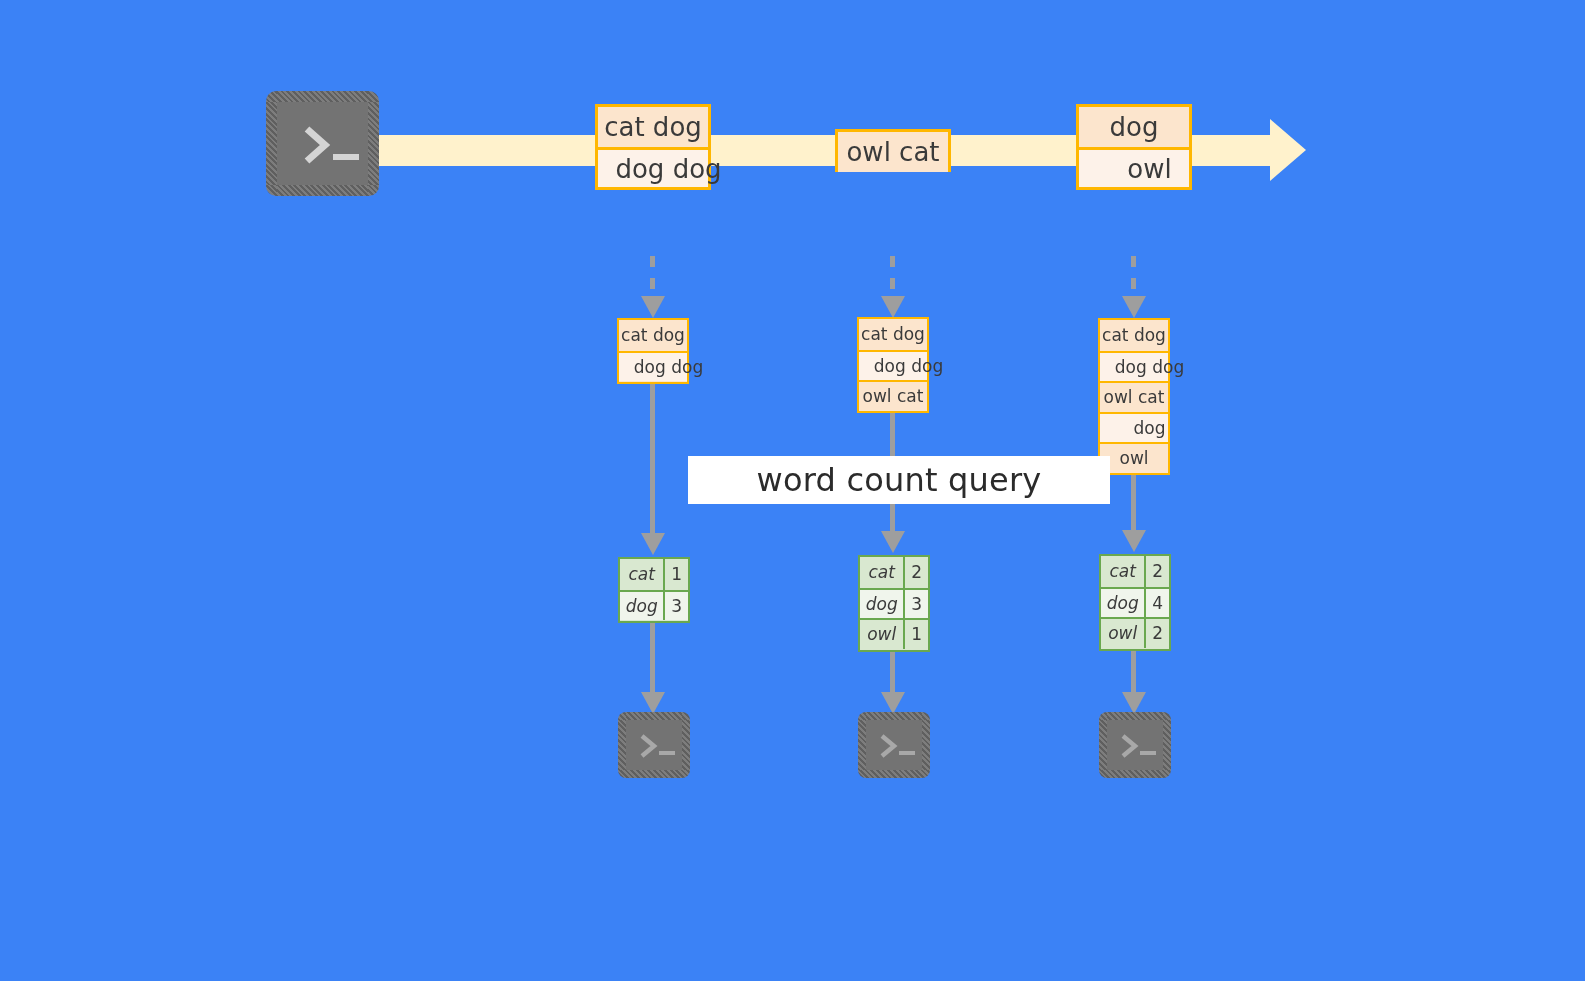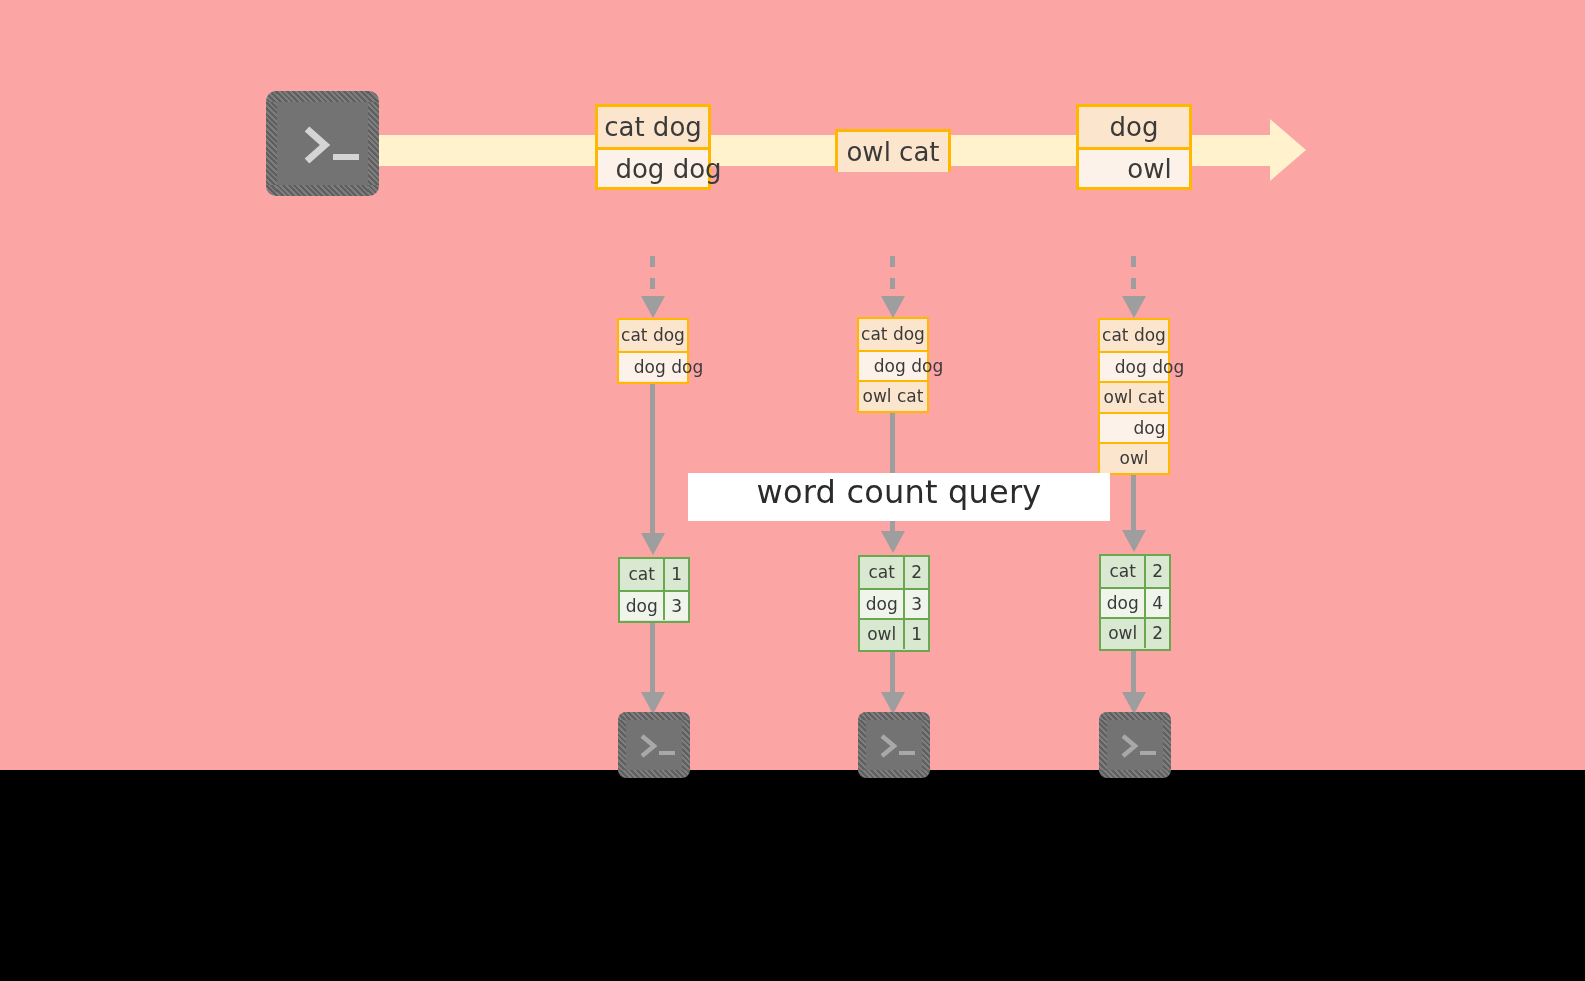--- a/index.html
+++ b/index.html
@@ -5,22 +5,22 @@
   html, body {
     margin: 0; padding: 0;
     background: #000;
     width: 1585px; height: 981px;
     overflow: hidden;
     font-family: "DejaVu Sans", sans-serif;
   }
   #stage {
     position: relative;
     width: 1585px;
-    height: 770px;
-    background: #fca5a5;
+    height: 981px;
+    background: #3b82f6;
   }
 
   
   .stream-band {
     position: absolute;
     background: #fff2cc;
   }
   .stream-head {
     position: absolute;
     width: 0; height: 0;
@@ -103,21 +103,21 @@
   .res-row + .res-row { border-top: 2.5px solid #6aa84f; }
   .res-cell {
     box-sizing: border-box;
     display: flex;
     align-items: center;
     justify-content: center;
     font-size: 17px;
     color: #3a3a3a;
     white-space: nowrap;
   }
-  .res-cell.word { width: 46px; }
+  .res-cell.word { width: 46px; font-style: italic; }
   .res-cell.count { width: 26px; border-left: 2.5px solid #6aa84f; }
   .res-row.dark  .res-cell { background: #d9e8d0; }
   .res-row.light .res-cell { background: #f0f5ec; }
 
   
   .vline {
     position: absolute;
     background: #9e9e9e;
     width: 5px;
   }
@@ -133,25 +133,25 @@
     border-left: 12px solid transparent;
     border-right: 12px solid transparent;
     border-top: 22px solid #9e9e9e;
   }
 
   
   .query-banner {
     position: absolute;
     background: #ffffff;
     display: flex;
+    align-items: center;
     justify-content: center;
     color: #2b2b2b;
     font-size: 32px;
     letter-spacing: 0.2px;
-    margin-top: 17px;
   }
 </style>
 </head>
 <body>
 
 <div id="stage">
 
   <div class="stream-band" style="left:367px; top:135px; width:905px; height:31px;"></div>
   <div class="stream-head" style="left:1270px; top:119px;"></div>
 

